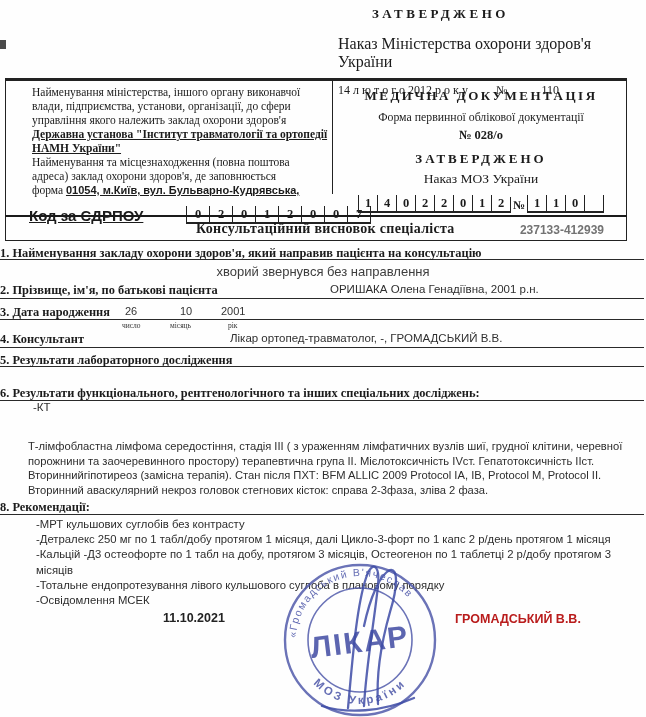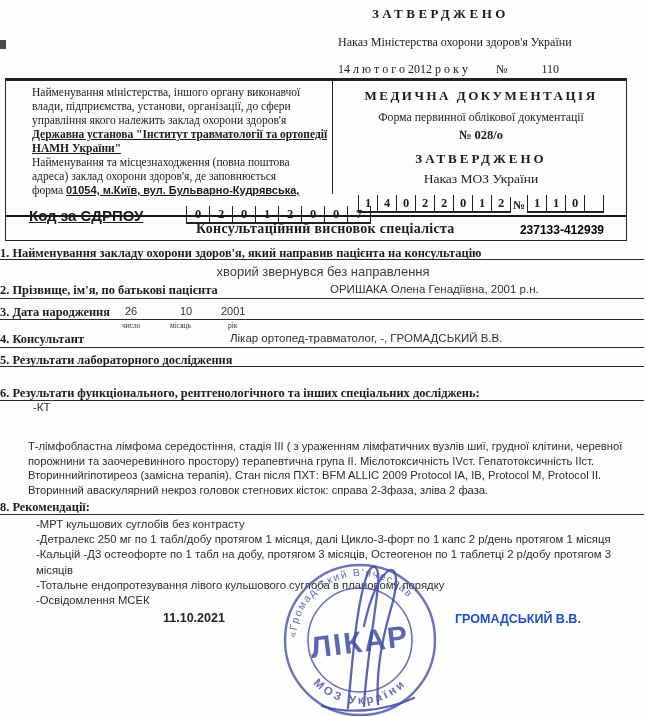--- a/index.html
+++ b/index.html
@@ -4,21 +4,21 @@
 <style>
   html,body{margin:0;padding:0;background:#ffffff;}
   .page{position:relative;width:646px;height:717px;background:#fefefe;overflow:hidden;
         font-family:"Liberation Serif",serif;color:#1b1b1b;}
 
   .edge-mark{position:absolute;left:0;top:40px;width:6px;height:9px;background:#4a4a4a;}
 
   
   .approval{position:absolute;left:338px;top:6px;width:300px;}
   .appr-title{margin-left:34px;font-weight:bold;font-size:13px;letter-spacing:3.5px;}
-  .appr-l1{margin-top:13px;font-size:12px;}
+  .appr-l1{margin-top:13px;font-size:16px;}
   .appr-l2{margin-top:12px;font-size:12px;display:flex;text-align:center;}
   .appr-l2 .no-label{margin-left:28px;}
   .appr-l2 .no-val{margin-left:34px;}
 
   
   .headbox{position:absolute;left:5px;top:78px;width:620px;height:159px;
            border:1.5px solid #222;border-top-width:3px;}
   .hb-left{position:absolute;left:26px;top:4px;width:296px;font-size:11.5px;line-height:14px;}
   .hb-org{font-weight:bold;text-decoration:underline;}
   .hb-form-line .hb-address{font-family:"Liberation Sans",sans-serif;font-weight:bold;
@@ -44,21 +44,21 @@
        border-bottom:2px solid #222;text-align:center;font-weight:bold;font-size:12.5px;
        line-height:16px;}
   .cc2.last{border-right:1.5px solid #222;}
   .cc-no{display:inline-block;font-weight:bold;font-size:12px;padding:0 2px;height:16px;line-height:16px;
          border-left:1.5px solid #222;}
 
   .title-sep{position:absolute;left:-1px;right:-1px;top:134px;border-top:2.5px solid #1a1a1a;}
   .doc-title-row{position:absolute;left:0;right:0;top:139px;height:22px;}
   .doc-title{position:absolute;left:190px;top:1px;font-size:14px;font-weight:bold;letter-spacing:.3px;}
   .doc-number{position:absolute;right:22px;top:3px;font-family:"Liberation Sans",sans-serif;
-              font-weight:bold;font-size:12px;color:#000000;}
+              font-weight:bold;font-size:12px;color:#737373;}
 
   
   .secline{position:absolute;left:0;width:644px;border-bottom:1.8px solid #2a2a2a;}
   .slabel{font-weight:bold;font-size:12.4px;}
   .sval{font-family:"Liberation Sans",sans-serif;font-size:11.5px;color:#2f2f2f;}
   .s1{top:243px;height:16px;}
   .s1-value{position:absolute;left:0;top:264px;width:646px;text-align:center;
             font-family:"Liberation Sans",sans-serif;font-size:13px;color:#3d3d3d;}
   .s2{top:280px;height:18px;}
   .s2 .sval{position:absolute;left:330px;top:3px;}
@@ -78,21 +78,21 @@
   .s7 .sval{position:absolute;left:440px;top:2px;}
   .diagnosis{position:absolute;left:28px;top:439px;width:606px;
              font-family:"Liberation Sans",sans-serif;font-size:11.2px;line-height:14.6px;color:#2d2d2d;}
   .s8{top:497px;height:17px;}
   .rec{position:absolute;left:36px;top:517px;width:598px;
        font-family:"Liberation Sans",sans-serif;font-size:11.3px;line-height:15.2px;color:#2d2d2d;}
 
   .footer-date{position:absolute;left:163px;top:611px;font-family:"Liberation Sans",sans-serif;
                font-weight:bold;font-size:12.5px;color:#222;}
   .footer-doctor{position:absolute;left:455px;top:612px;font-family:"Liberation Sans",sans-serif;
-                 font-weight:bold;font-size:12.5px;color:#1d4ed8;}
+                 font-weight:bold;font-size:12.5px;color:#b91c1c;}
 
   .stamp-wrap{position:absolute;left:262px;top:556px;width:200px;height:161px;}
   .stamp-wrap svg{display:block;}
 </style>
 </head>
 <body>
 
 <div class="page">
 
   <div class="edge-mark"></div>

